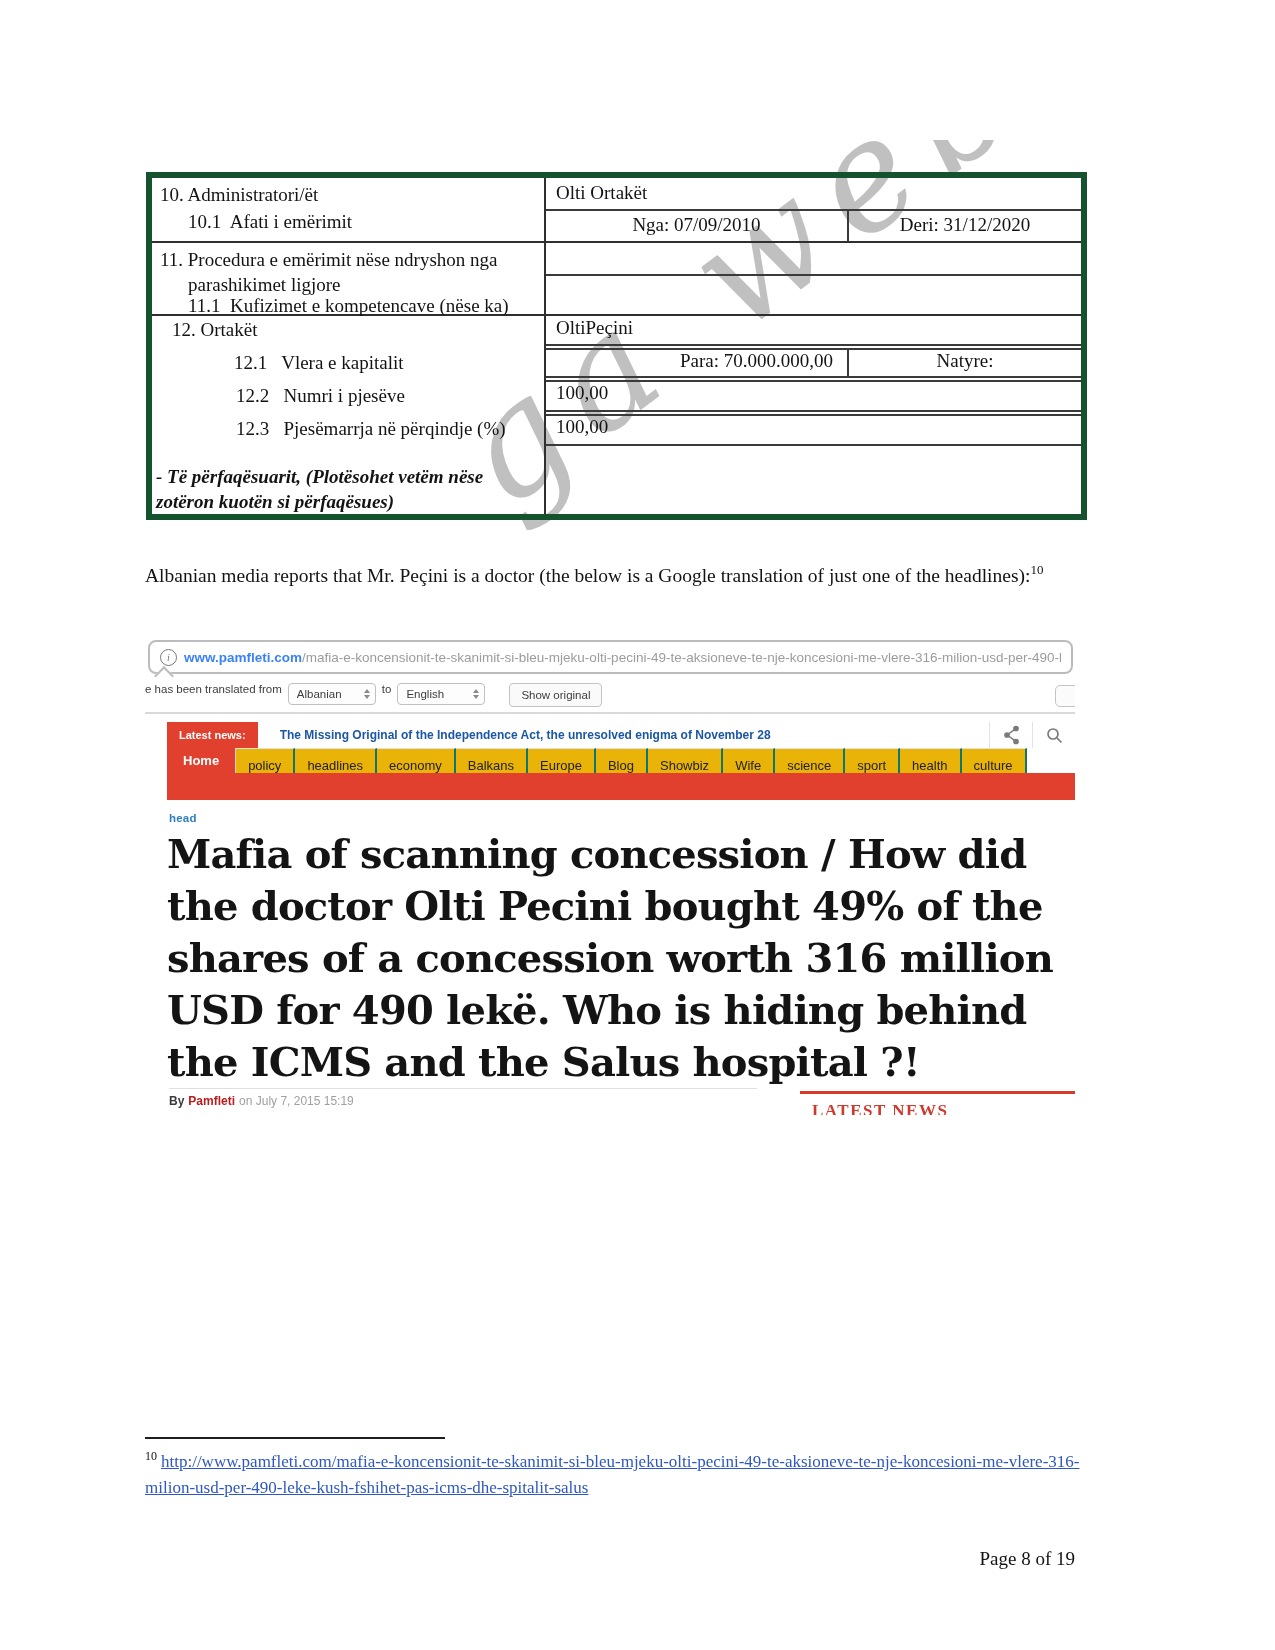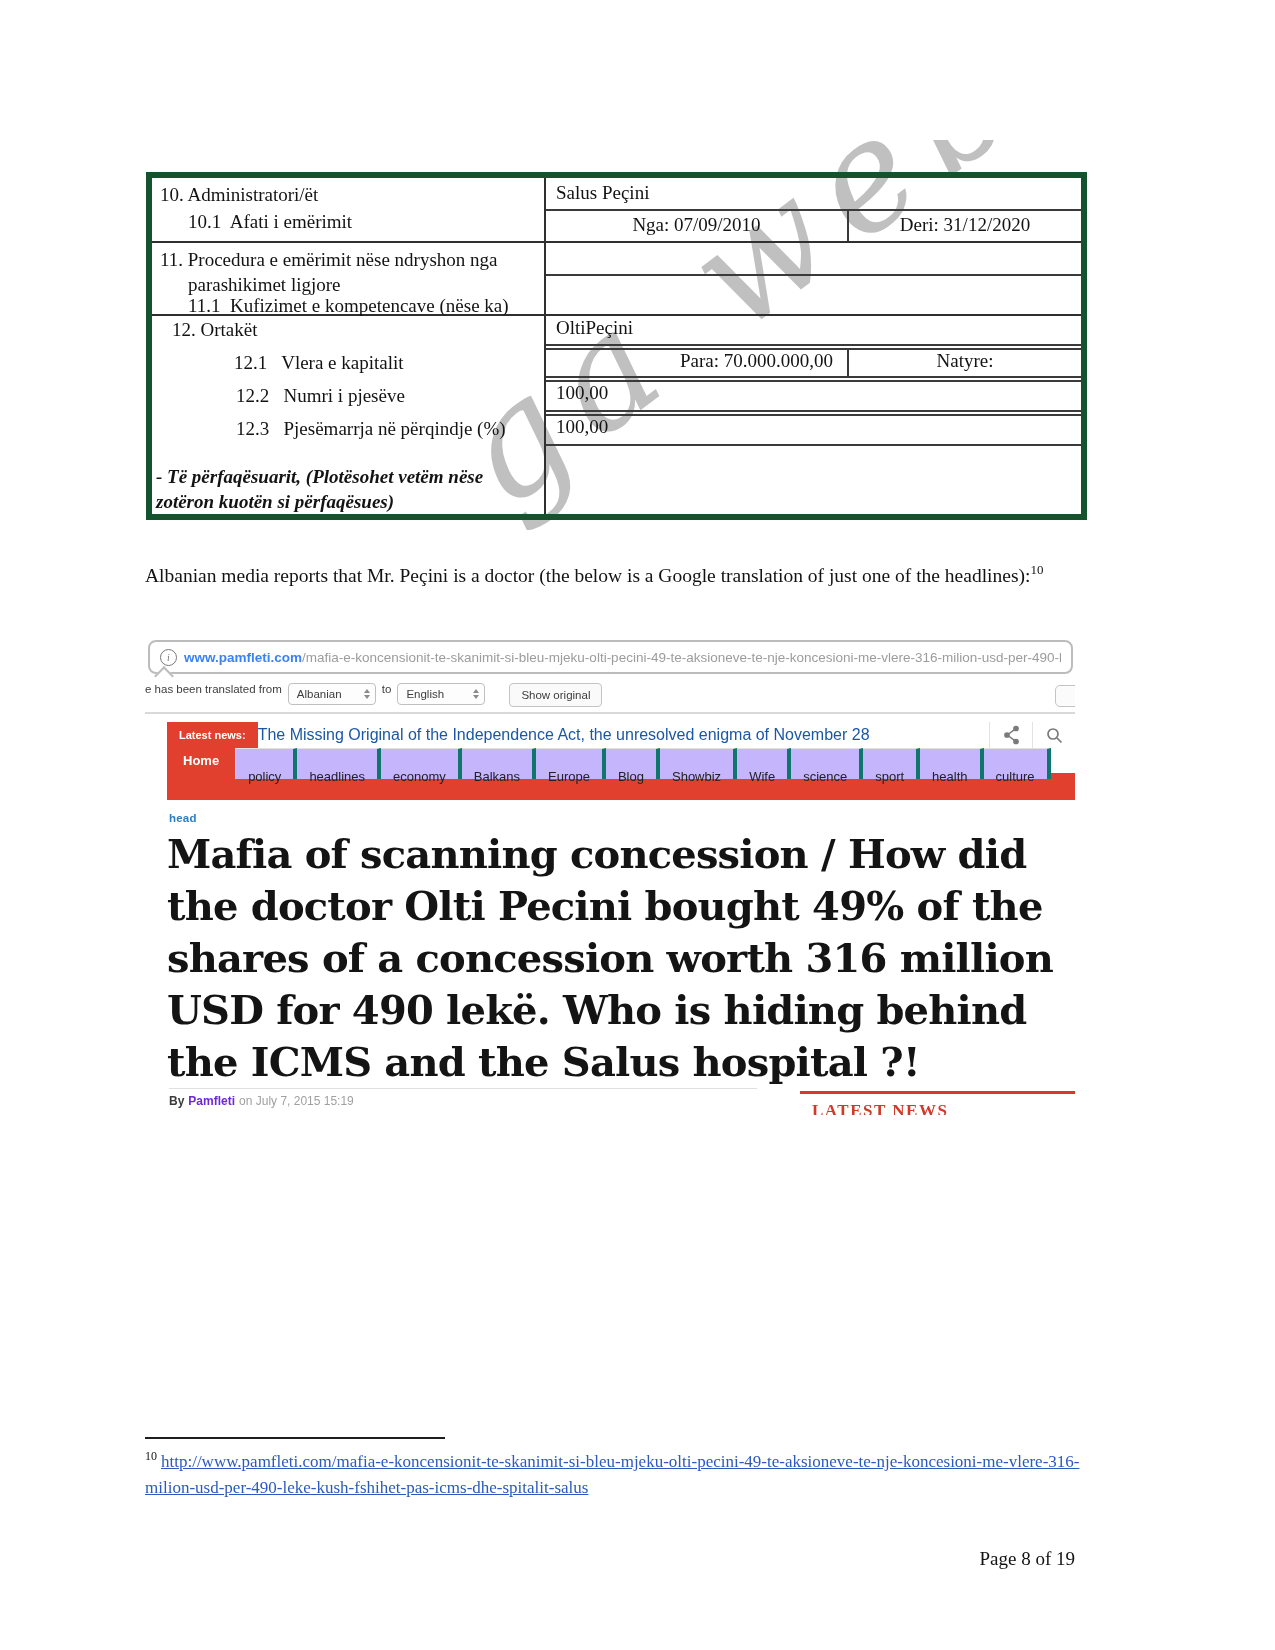--- a/index.html
+++ b/index.html
@@ -59,37 +59,37 @@
                 border-radius:5px;background:#fbfbfb;box-sizing:border-box;}
   .transrow{position:absolute;}
   .graydiv{position:absolute;left:145px;top:712px;width:930px;height:1.5px;background:#d9d9d9;}
 
   
   .news{position:absolute;left:167px;top:722px;width:908px;height:403px;background:#fff;overflow:hidden;
         font-family:"Liberation Sans","DejaVu Sans",sans-serif;z-index:2;}
   .tickrow{display:flex;align-items:center;height:26px;}
   .tickbadge{background:#e1402f;color:#fff;font-size:11px;font-weight:700;line-height:26px;
              padding:8px 12px;flex:0 0 auto;}
-  .ticktxt{color:#1c57a5;font-size:16px;font-weight:400;margin-left:0;white-space:nowrap;overflow:hidden;}
+  .ticktxt{color:#1c57a5;font-size:12px;font-weight:700;margin-left:22px;white-space:nowrap;overflow:hidden;}
   .tick-spacer{flex:1;}
   .tick-sep{width:1px;height:26px;background:#e3e3e3;flex:0 0 auto;}
   .tick-ic{width:42px;height:26px;display:flex;align-items:center;justify-content:center;flex:0 0 auto;}
   .navrow{display:flex;height:25px;font-size:13px;color:#222;}
-  .navtab{line-height:25px;padding:15px 12px;border-right:4px solid #0f766e;border-top:1px solid #e2e2e2;
-          background:#c4b5fd;white-space:nowrap;}
+  .navtab{line-height:25px;padding:4px 12px;border-right:2px solid #0f766e;border-top:1px solid #e2e2e2;
+          background:#eab308;white-space:nowrap;}
   .navtab.first{border-left:1px solid #d6d6d6;}
   .navhome{background:#e1402f;color:#fff;font-weight:700;line-height:25px;padding:0 16px;border:none;}
   .banner{height:27px;background:#e1402f;}
   .headlbl{margin:12px 0 0 2px;color:#2d7fc1;font-weight:700;font-size:11.5px;letter-spacing:.2px;}
   .headline{margin:4px 0 0 0;width:902px;font-family:"DejaVu Serif",serif;font-weight:700;
             font-size:40px;line-height:1.3;letter-spacing:-0.8px;color:#141414;}
   .art-hr{position:absolute;left:2px;top:366px;width:588px;height:1px;background:#e0e0e0;}
   .byline{position:absolute;left:2px;top:372px;font-size:12px;color:#a0a0a0;}
   .byline .by{font-weight:700;color:#3a3a3a;}
-  .byline .author{font-weight:700;color:#6d28d9;margin:0 4px;}
+  .byline .author{font-weight:700;color:#b91c1c;margin:0 4px;}
   .side-rule{position:absolute;left:633px;top:369px;width:275px;height:3px;background:#d8392c;}
   .side-head{position:absolute;left:645px;top:379px;width:263px;height:14px;overflow:hidden;
              font-family:"Liberation Serif",serif;font-weight:700;font-size:17px;line-height:19px;
              letter-spacing:1.5px;color:#cf3a2e;}
 
   
   .fn-rule{position:absolute;left:145px;top:1437px;width:300px;height:2px;background:#1e1e1e;}
   .footnote{position:absolute;left:145px;top:1443px;width:945px;font-size:17px;line-height:26px;}
   .footnote sup{font-size:12px;color:#131313;margin-right:4px;}
   .footnote a{color:#2e58c0;text-decoration:underline;word-break:break-all;}
@@ -116,21 +116,21 @@
     <div class="abs hright" style="top:198px;"></div>
     <div class="abs hright" style="top:202px;"></div>
     <div class="abs hright" style="top:232px;"></div>
     <div class="abs hright" style="top:236px;"></div>
     <div class="abs hright" style="top:266px;"></div>
     <div class="abs vsub" style="left:695px;top:31px;height:32px;"></div>
     <div class="abs vsub" style="left:695px;top:170px;height:28px;"></div>
 
     <div class="abs cellx" style="left:8px;top:6px;">10. Administratori/ët</div>
     <div class="abs cellx" style="left:36px;top:33px;">10.1&nbsp; Afati i emërimit</div>
-    <div class="abs cellx" style="left:404px;top:4px;">Salus Peçini</div>
+    <div class="abs cellx" style="left:404px;top:4px;">Olti Ortakët</div>
     <div class="abs tcenter" style="left:394px;top:36px;width:301px;">Nga: 07/09/2010</div>
     <div class="abs tcenter" style="left:697px;top:36px;width:232px;">Deri: 31/12/2020</div>
 
     <div class="abs hang" style="left:8px;top:70px;">11. Procedura e emërimit nëse ndryshon nga parashikimet ligjore</div>
     <div class="abs cellx" style="left:36px;top:117px;">11.1&nbsp; Kufizimet e kompetencave (nëse ka)</div>
 
     <div class="abs cellx" style="left:20px;top:141px;text-align:right;">12. Ortakët</div>
     <div class="abs cellx" style="left:404px;top:139px;">OltiPeçini</div>
     <div class="abs cellx" style="left:82px;top:174px;">12.1&nbsp;&nbsp; Vlera e kapitalit</div>
     <div class="abs tright" style="left:394px;top:172px;width:287px;">Para: 70.000.000,00</div>

